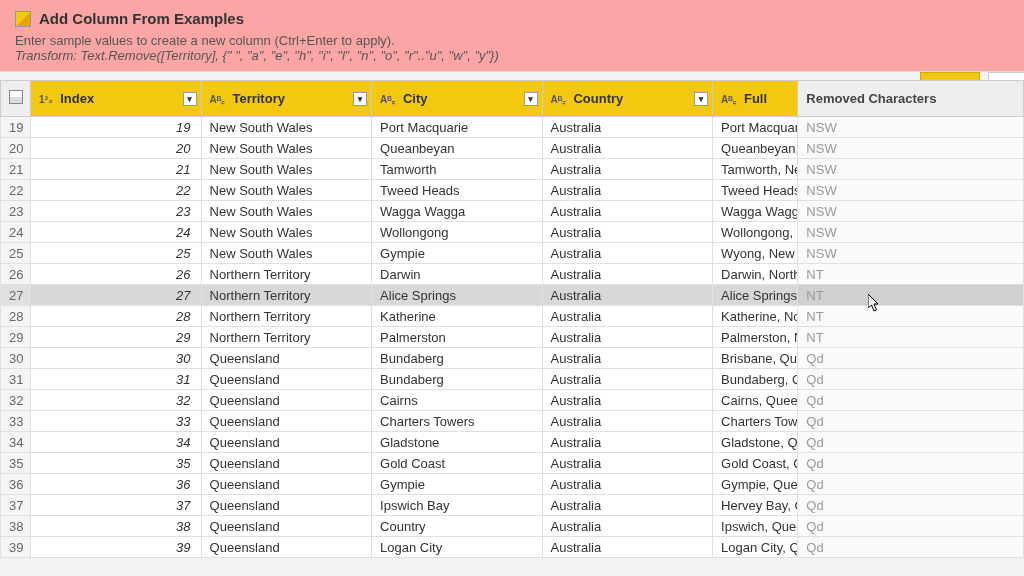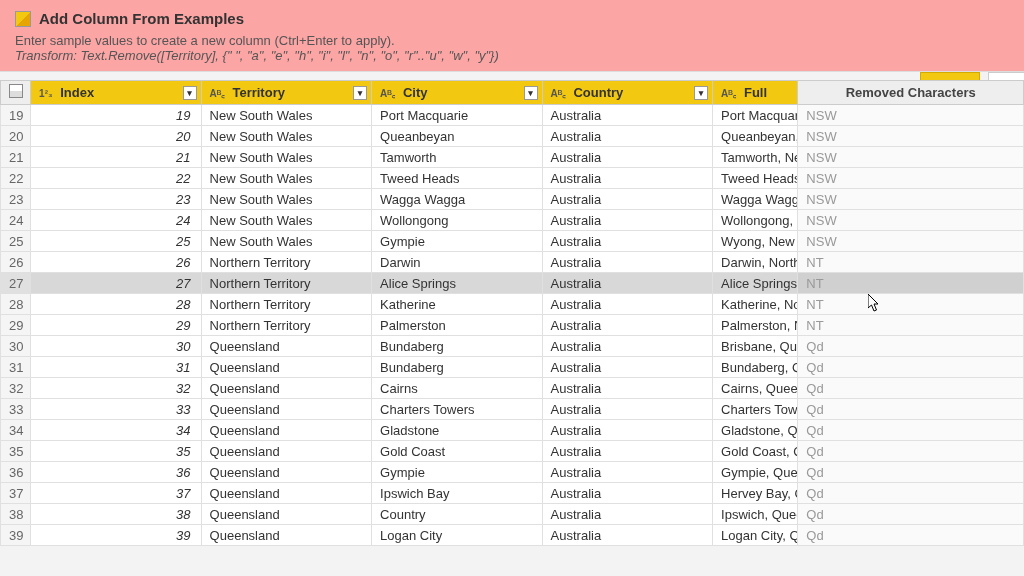--- a/index.html
+++ b/index.html
@@ -75,37 +75,37 @@
       border-collapse: collapse;
       width: 100%;
       table-layout: fixed;
     }
     th {
       background: #f2c811;
       text-align: left;
       padding: 3px 8px;
       font-weight: 600;
       border: 1px solid #ccc;
-      height: 24px;
+      height: 36px;
       position: relative;
       white-space: nowrap;
       overflow: hidden;
     }
     th.new-col {
       background: #eee;
       color: #444;
       font-weight: 600;
     }
     .col-rownum { width: 30px; }
     .col-index { width: 170px; }
     .col-territory { width: 170px; }
     .col-city { width: 170px; }
     .col-country { width: 170px; }
     .col-full { width: 85px; }
-    .col-removed { width: 225px; text-align: center; }
+    .col-removed { width: 225px; }
     .type-icon {
       display: inline-block;
       vertical-align: middle;
       margin-right: 4px;
       font-size: 10px;
       color: #555;
     }
     .dropdown-icon {
       position: absolute;
       right: 4px;

